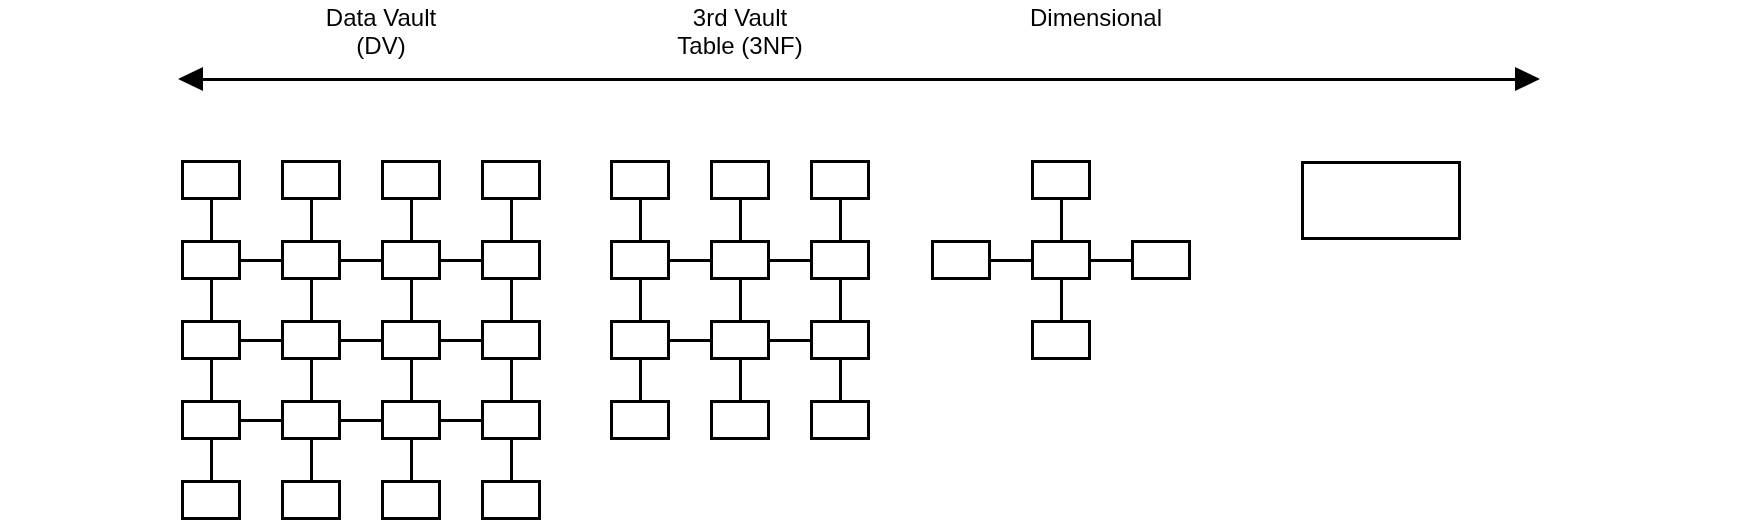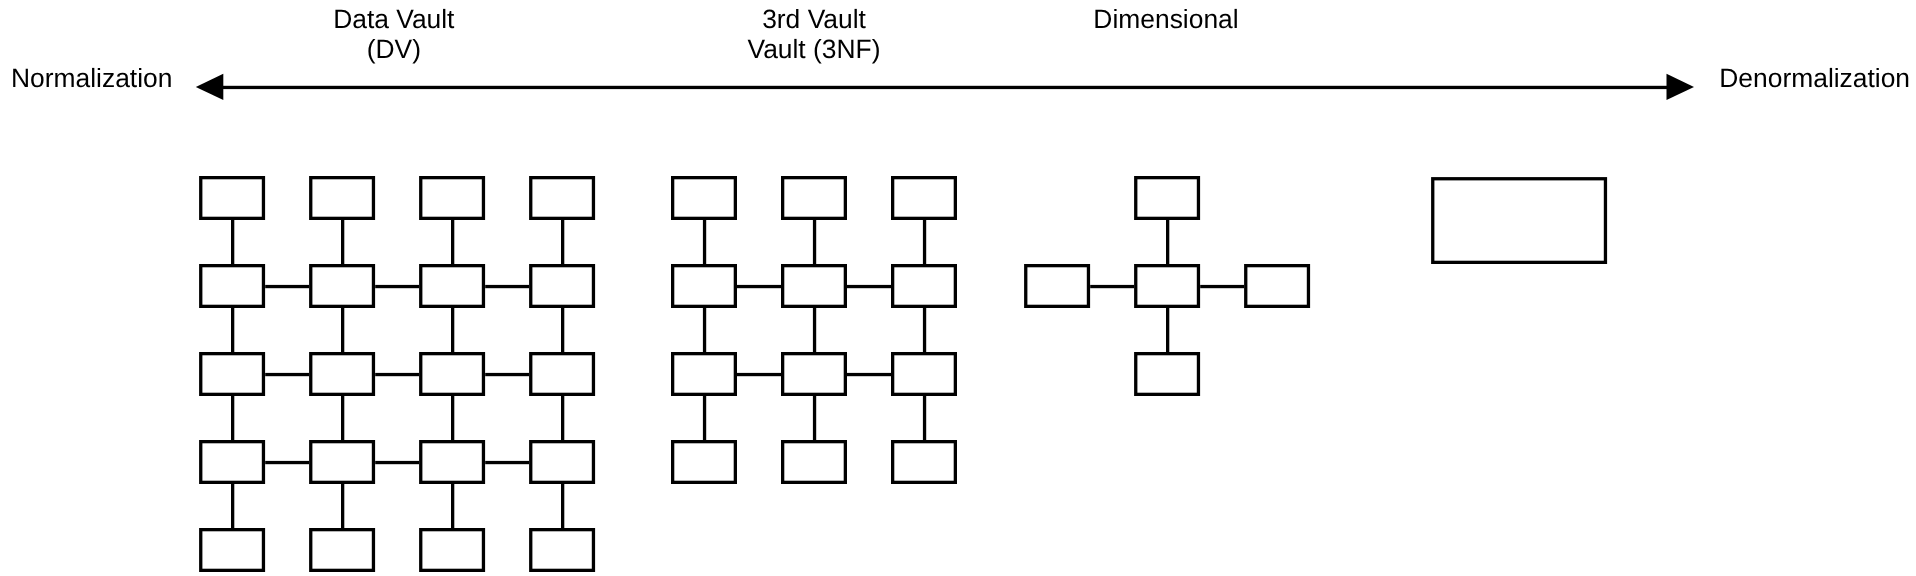--- a/index.html
+++ b/index.html
@@ -42,39 +42,37 @@
     border: 3px solid #000000;
     background: #ffffff;
   }
   .link { position: absolute; background: #000000; }
 </style>
 </head>
 <body>
 
 <div class="canvas" id="canvas">
 
-  <span class="axis-label left">Normalization</span>
 
-  <span class="axis-label right">Denormalization</span>
 
   <div class="arrow-line" id="arrow-line" style="left: 198px; width: 1322px; top: 77.5px; height: 3px; background: rgb(0, 0, 0);"></div>
   <div class="arrowhead ah-left" id="ah-left" style="left: 178px; top: 67px;"></div>
   <div class="arrowhead ah-right" id="ah-right" style="left: 1515px; top: 67px;"></div>
 
-  <div class="approach-title" style="left: 358px;">
+  <div class="approach-title" style="left: 381px;">
     <div>Data Vault</div>
     <div>(DV)</div>
   </div>
 
   <div class="approach-title" style="left: 740px;">
     <div>3rd Vault</div>
-    <div>Vault (3NF)</div>
+    <div>Table (3NF)</div>
   </div>
 
-  <div class="approach-title" style="left: 1060px;">
+  <div class="approach-title" style="left: 1096px;">
     <div>Dimensional</div>
   </div>
 
 
   <div id="diagram-layer">
       <div class="link" style="left: 209.5px; top: 200px; width: 3px; height: 40px;"></div>
       <div class="link" style="left: 309.5px; top: 200px; width: 3px; height: 40px;"></div>
       <div class="link" style="left: 409.5px; top: 200px; width: 3px; height: 40px;"></div>
       <div class="link" style="left: 509.5px; top: 200px; width: 3px; height: 40px;"></div>
       <div class="link" style="left: 209.5px; top: 280px; width: 3px; height: 40px;"></div>

